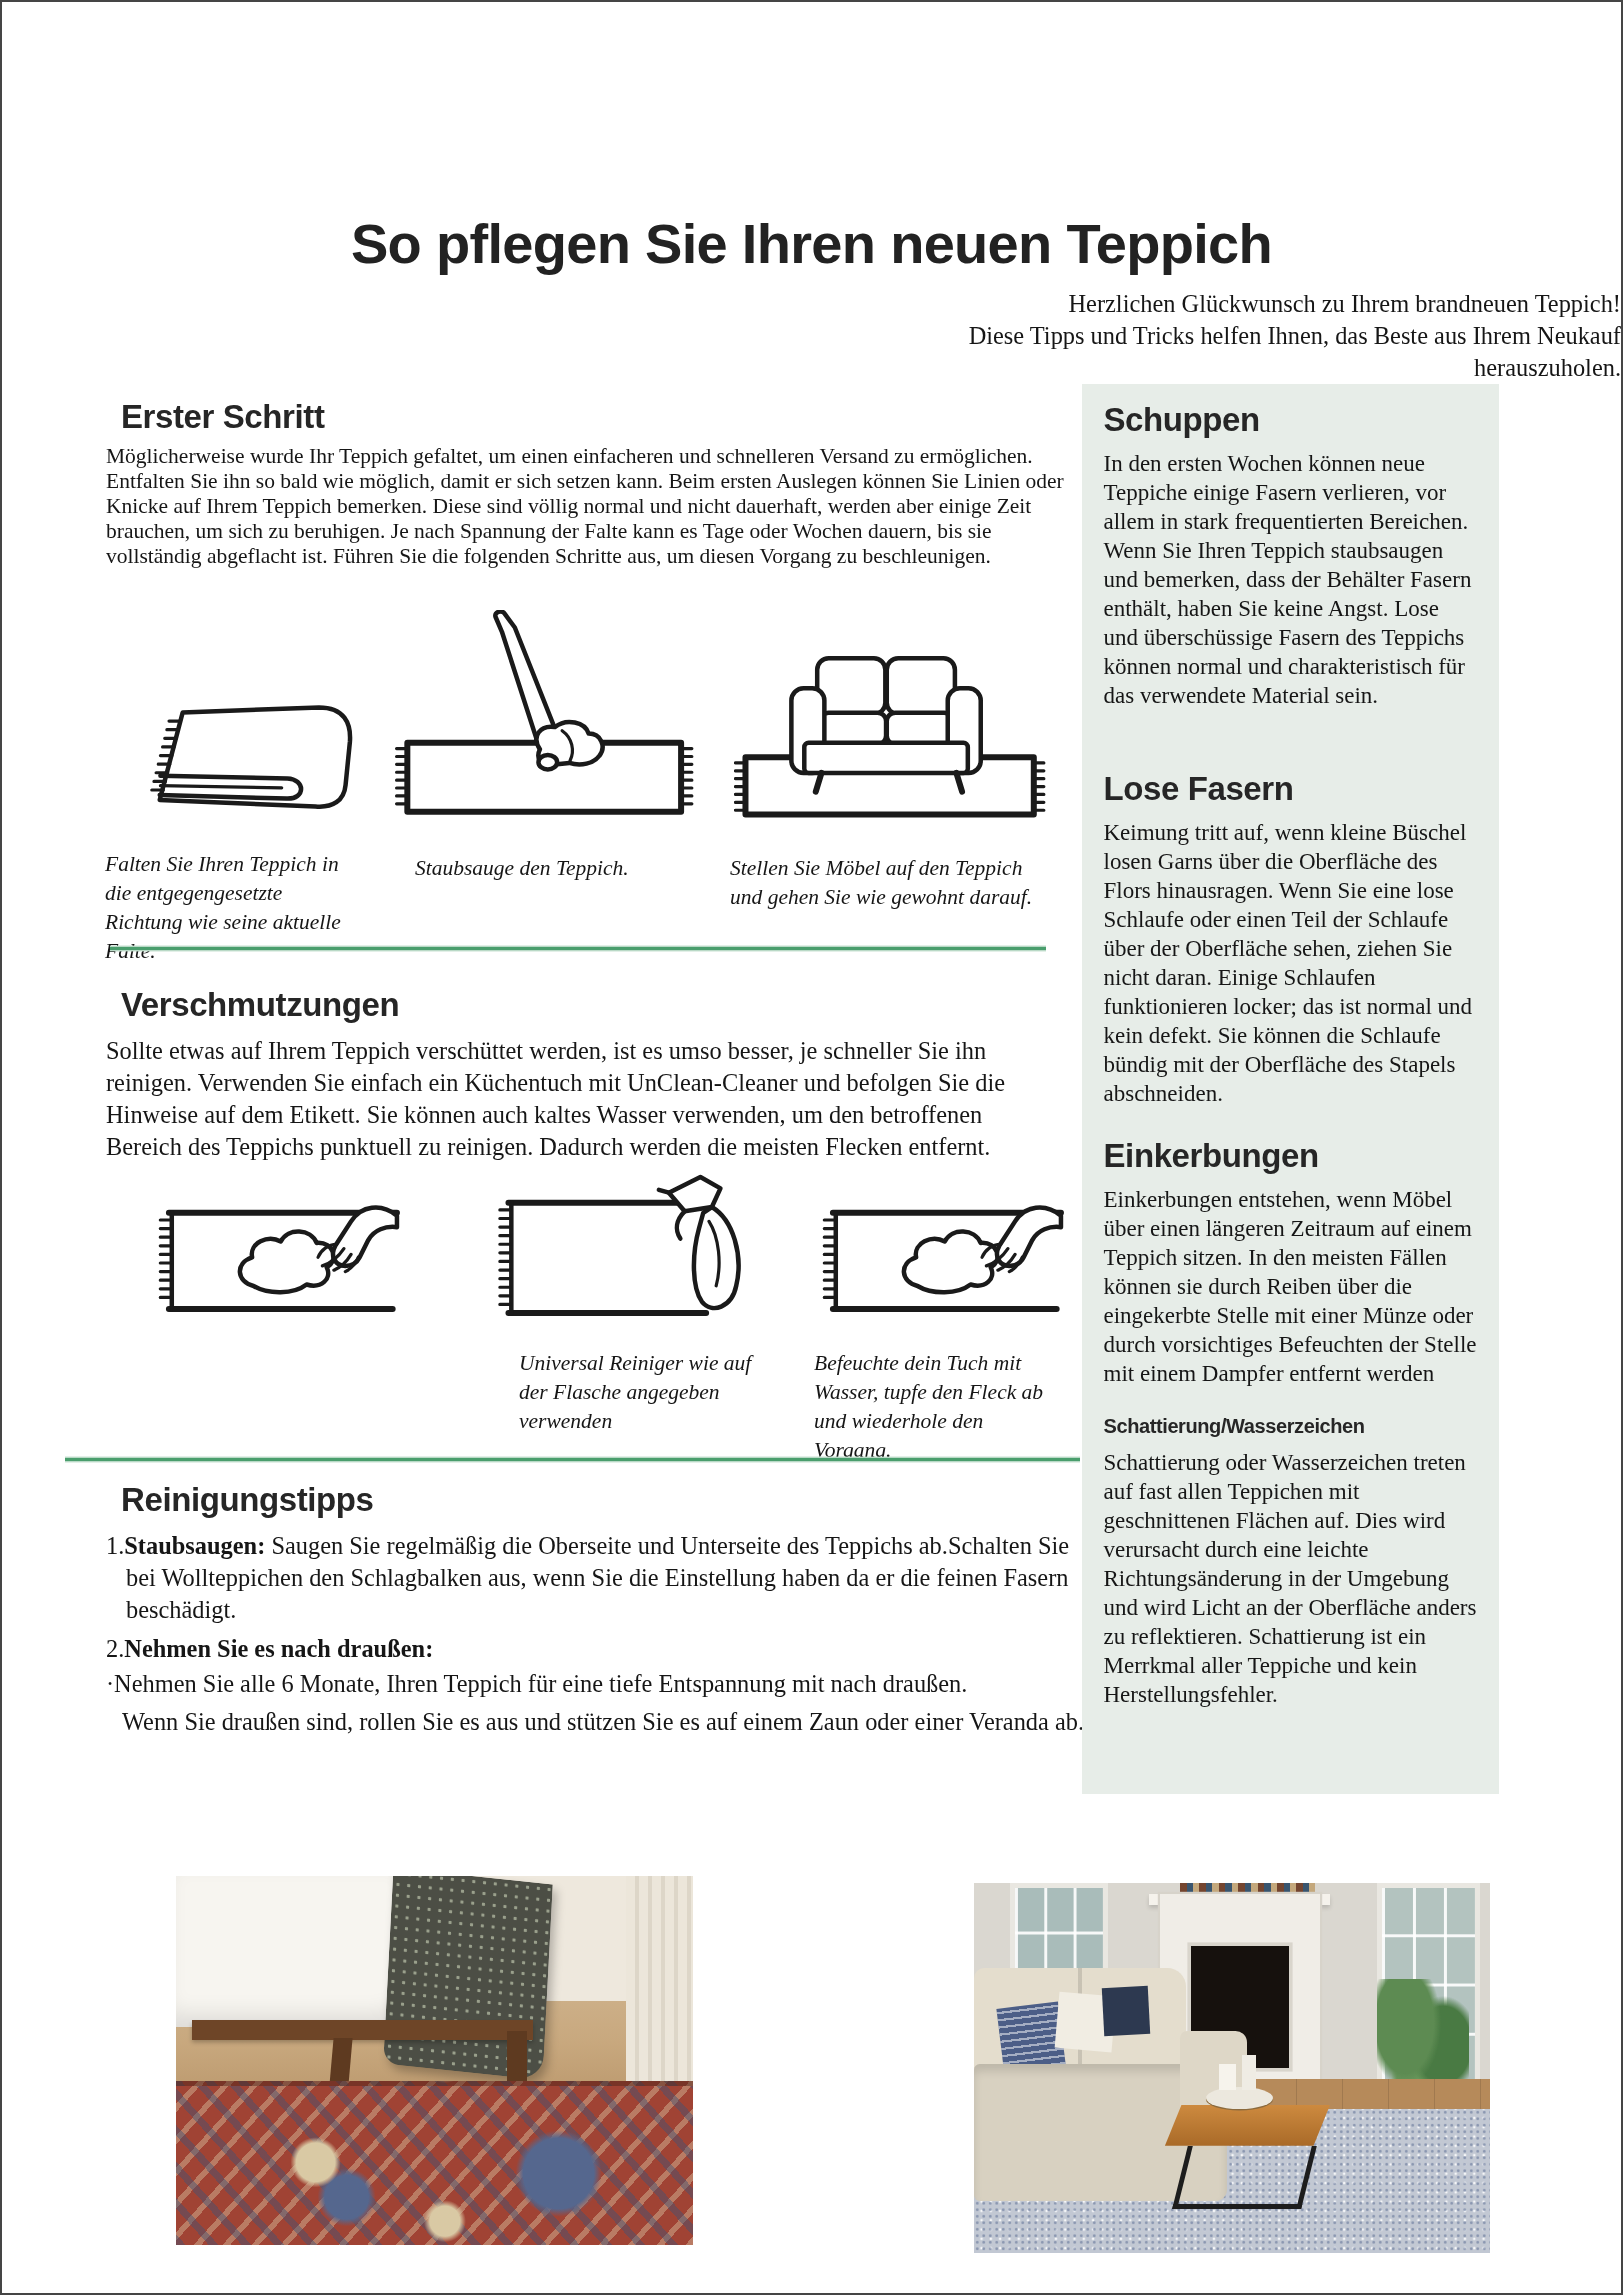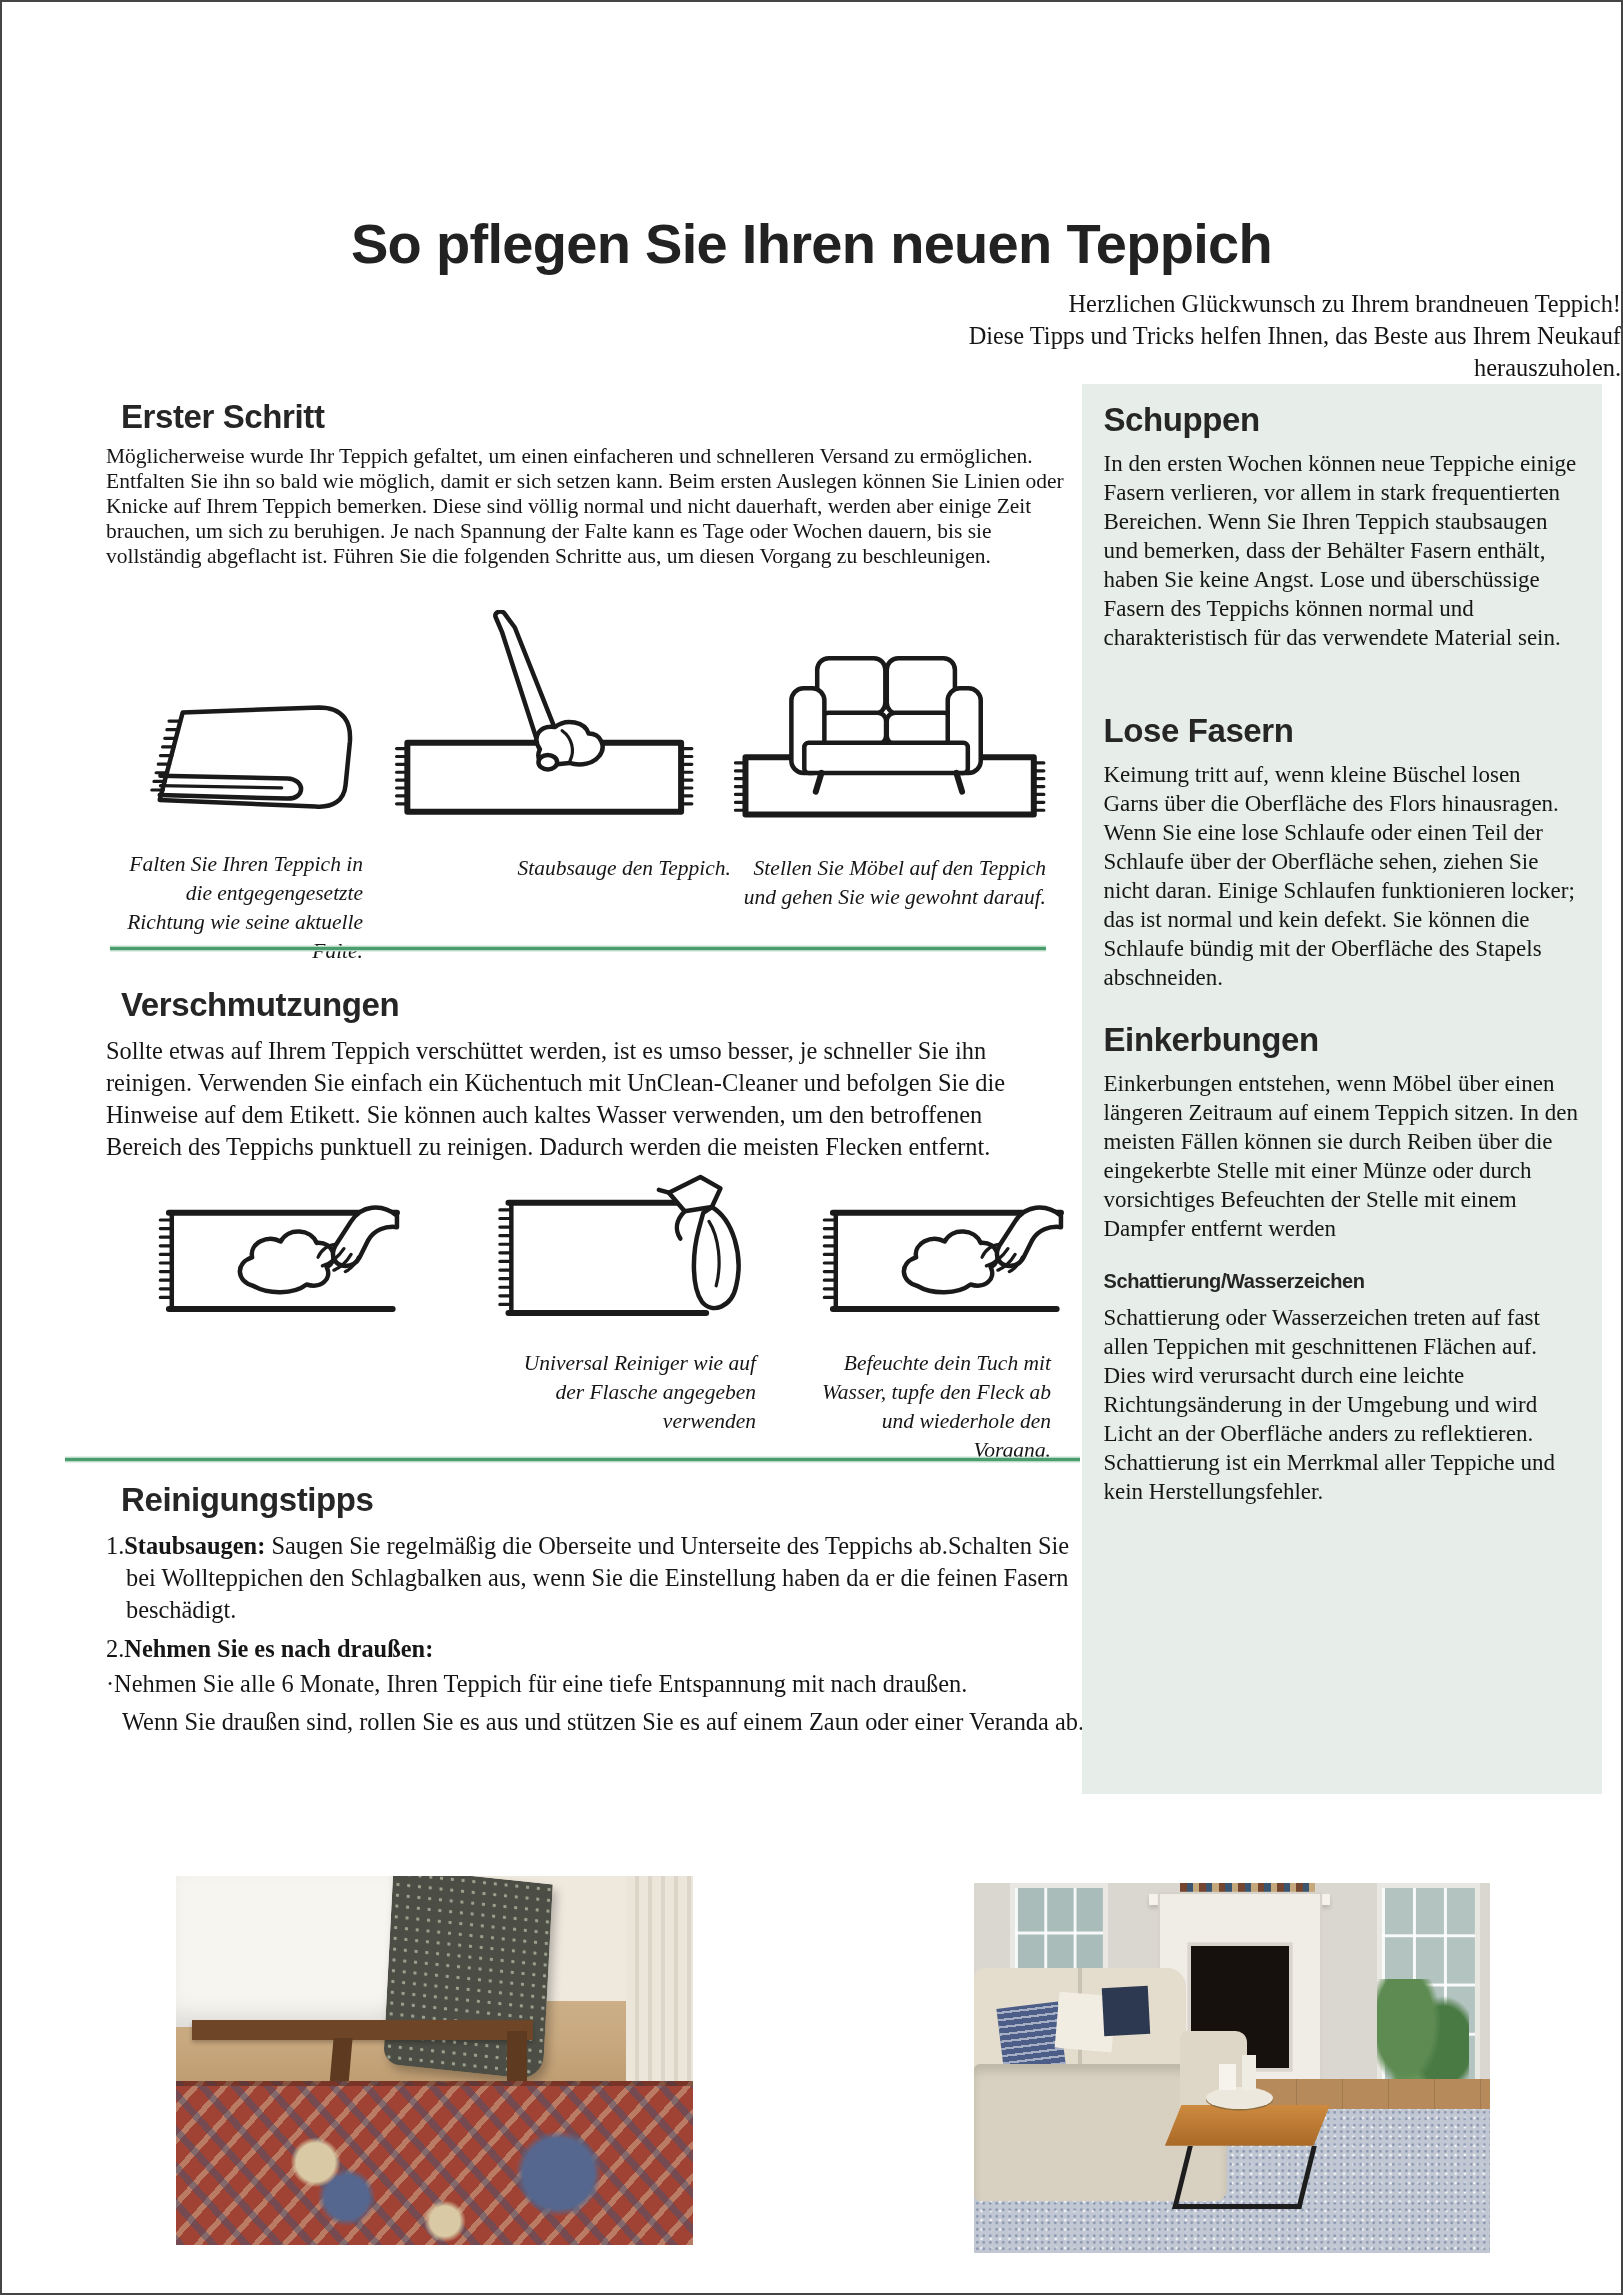--- a/index.html
+++ b/index.html
@@ -10,25 +10,25 @@
   .title{left:0;right:0;top:209px;text-align:center;font-family:"Liberation Sans",sans-serif;
          font-weight:700;font-size:56px;letter-spacing:-0.7px;color:#222;}
   .subtitle{left:0;right:0;top:286px;text-align:center;font-size:24.4px;line-height:32px;}
   .subtitle span{display:block;text-align:right;}
 
   .h-sans{font-family:"Liberation Sans",sans-serif;font-weight:700;font-size:33px;color:#262626;letter-spacing:-0.4px;margin-left:15px;}
 
   .body-text{font-size:21.5px;line-height:25px;}
   .body-text2{font-size:24.4px;line-height:32px;}
 
-  .caption{font-style:italic;font-size:21.5px;line-height:29px;text-align:right;}
+  .caption{font-style:italic;font-size:21.5px;line-height:29px;text-align:left;}
 
   .divider{height:2.9px;background:#4a9e6d;box-shadow:0 -1.4px 0 #b9d9c6, 0 1.4px 0 #b9d9c6;}
 
-  .sidebar{left:1080px;top:382px;width:520px;height:1410px;background:#e7ede8;box-sizing:border-box;padding:17px 21.5px 0 21.5px;}
+  .sidebar{left:1080px;top:382px;width:417px;height:1410px;background:#e7ede8;box-sizing:border-box;padding:17px 21.5px 0 21.5px;}
   .sidebar h2{font-family:"Liberation Sans",sans-serif;font-weight:700;font-size:33px;color:#262626;margin:0;letter-spacing:-0.4px;}
   .sidebar h2.small{font-size:20px;}
   .sidebar p{margin:10px 0 0 0;font-size:23px;line-height:29px;}
   .sb-gap1{margin-top:60px !important;}
   .sb-gap2{margin-top:29px !important;}
   .sb-gap3{margin-top:27px !important;}
 
   .tips{left:104px;top:1528px;width:984px;font-size:24.4px;line-height:32px;}
   .tip-item{padding-left:20px;text-indent:-20px;}
   .tip-item b,.tip-label{font-weight:700;}

